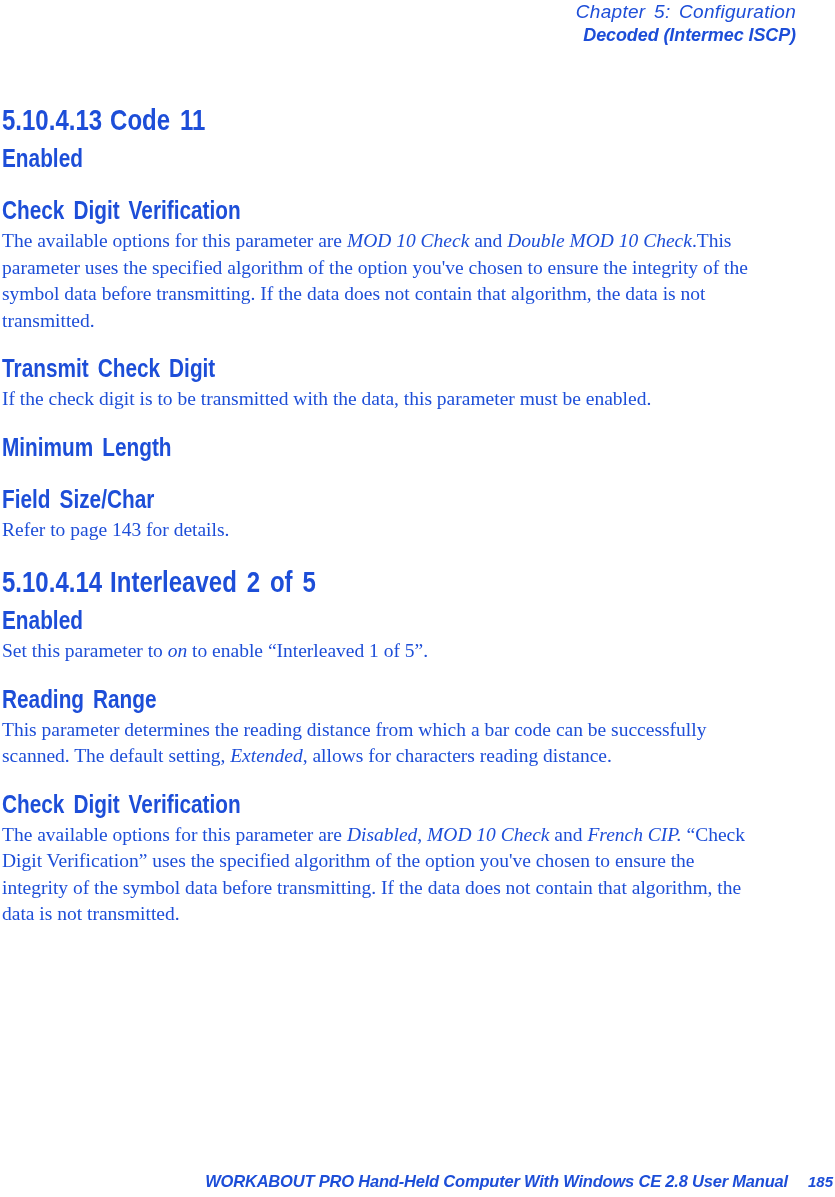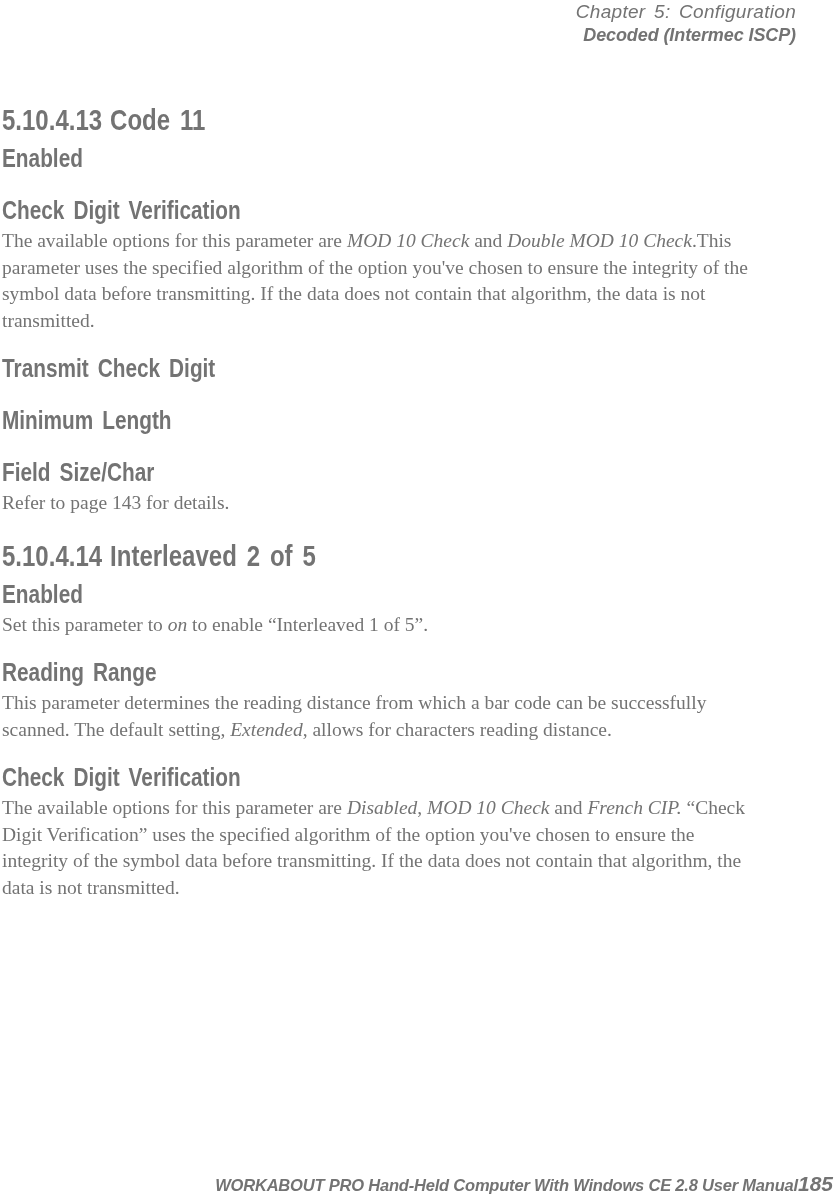--- a/index.html
+++ b/index.html
@@ -8,21 +8,21 @@
     padding: 0;
     background: #ffffff;
   }
   .page {
     position: relative;
     width: 835px;
     height: 1197px;
     background: #ffffff;
     overflow: hidden;
     font-family: "Liberation Serif", "DejaVu Serif", serif;
-    color: #737373;
+    color: #1d4ed8;
   }
 
   
   .running-head {
     position: absolute;
     top: 0px;
     left: 0px;
     width: 796px;
     text-align: right;
   }
@@ -111,21 +111,22 @@
     font-family: "Liberation Sans", "DejaVu Sans", sans-serif;
     font-style: italic;
     font-weight: bold;
     font-size: 16.5px;
     letter-spacing: -0.2px;
   }
   .running-foot .foot-page {
     font-family: "Liberation Sans", "DejaVu Sans", sans-serif;
     font-style: italic;
     font-weight: bold;
-    font-size: 21px;
+    font-size: 15px;
+    margin-left: 20px;
   }
 </style>
 </head>
 <body>
 
 <div class="page">
 
   <div class="running-head">
     <div class="chapter-line">Chapter 5: Configuration</div>
     <div class="section-line">Decoded (Intermec ISCP)</div>
@@ -138,20 +139,21 @@
     </h1>
 
     <h2 class="sub-head">Enabled</h2>
     <div class="gap-after-para"></div>
 
     <h2 class="sub-head">Check Digit Verification</h2>
     <p class="body"><span>The available options for this parameter are </span><em>MOD 10 Check</em><span> and </span><em>Double MOD 10 Check</em><span>.This parameter uses the specified algorithm of the option you've chosen to ensure the integrity of the symbol data before transmitting. If the data does not contain that algorithm, the data is not transmitted.</span></p>
     <div class="gap-after-para"></div>
 
     <h2 class="sub-head">Transmit Check Digit</h2>
+    <p class="body">If the check digit is to be transmitted with the data, this parameter must be enabled.</p>
     <div class="gap-after-para"></div>
 
     <h2 class="sub-head">Minimum Length</h2>
     <div class="gap-after-para"></div>
 
     <h2 class="sub-head">Field Size/Char</h2>
     <p class="body">Refer to page 143 for details.</p>
     <div class="gap-before-sec"></div>
 
     <h1 class="sec-head">

